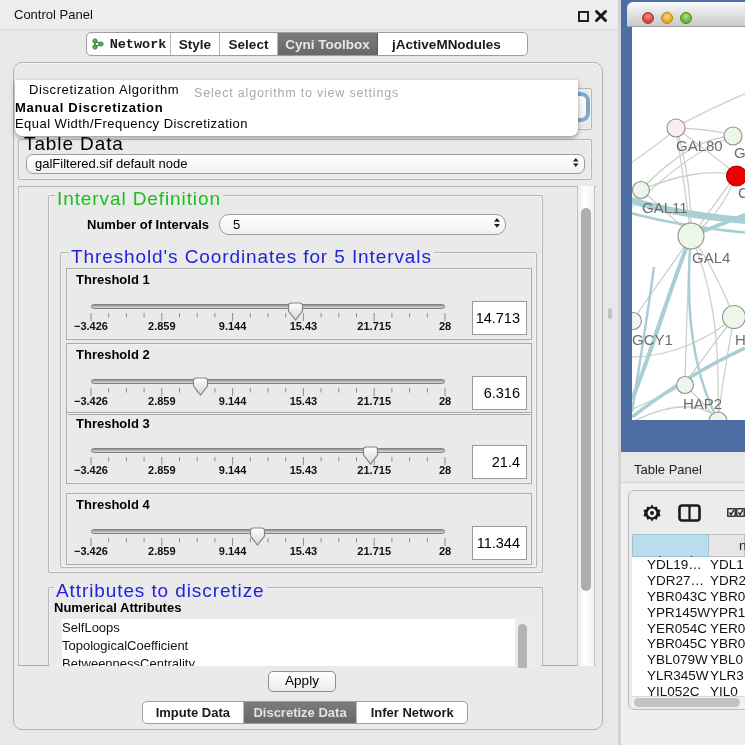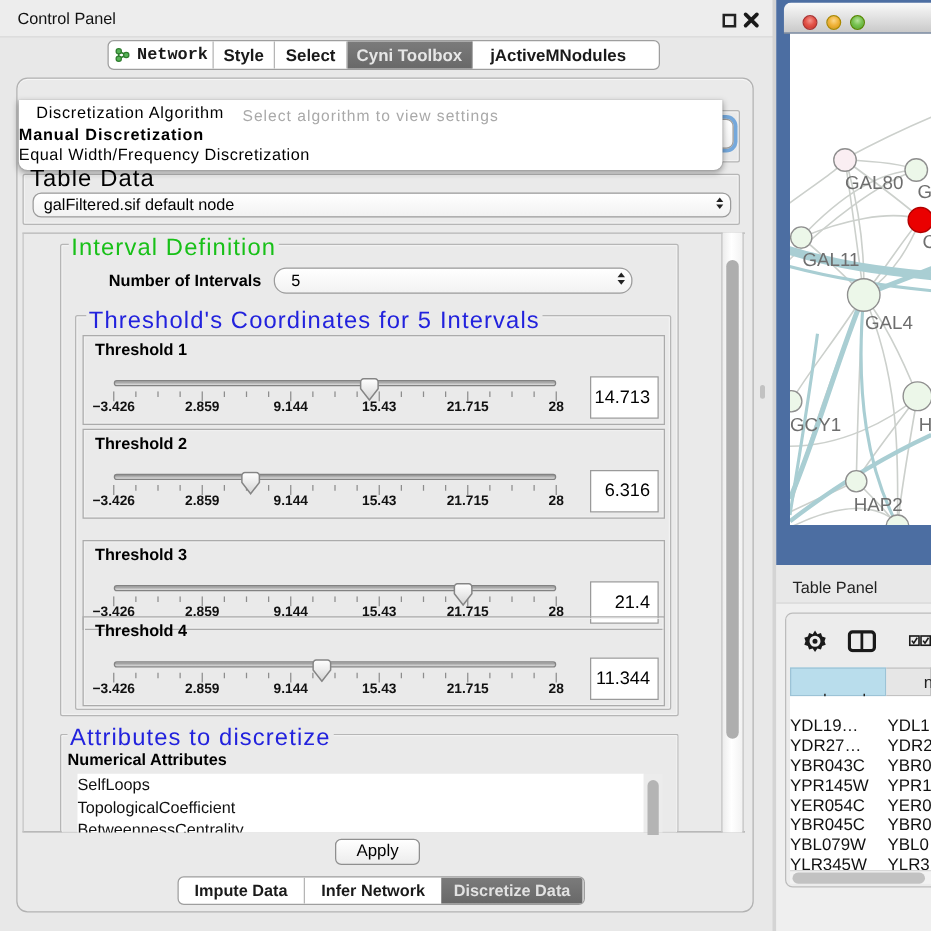--- a/index.html
+++ b/index.html
@@ -76,21 +76,21 @@
 #tpbody { left:621px; top:483px; width:124px; height:262px; background:#efefef; }
 #tsub { left:628px; top:490px; width:130px; height:220px; background:#ececec;
   border:1px solid #bcbcbc; border-radius:6px 0 0 6px; }
 #thead1 { left:632px; top:534px; width:77px; height:23px; background:#b9ddec; border:1px solid #9cc3d6;
   font-size:13.5px; color:#222; text-align:center; padding-top:18px; padding-left:17px;}
 #thead2 { left:709px; top:534px; width:36px; height:23px; background:#e6e6e6; border:1px solid #c2c2c2; border-left:none;
   font-size:13.5px; color:#222; padding:3px 0 0 30px; }
 #tablerows { left:632px; top:557px; width:113px; height:140px; background:#fff; overflow:hidden;
   font-size:13.5px; color:#111; }
 .trow { height:15.9px; line-height:15.9px; white-space:nowrap; }
-.trow .c1 { display:inline-block; width:78px; padding-left:0;margin-top:16px; }
+.trow .c1 { display:inline-block; width:78px; padding-left:15px; }
 #hsb { left:632px; top:696px; width:113px; height:11px; background:#f2f2f2; border-top:1px solid #d8d8d8; }
 #hsb div { position:absolute; left:2px; top:1px; width:106px; height:9px; background:#c2c2c2; border-radius:4.5px; }
 
 #numattr { left:54px; top:600px; font-size:13px; font-weight:700; }
 #attrlist { left:62px; top:619px; width:453px; height:47px; background:#fff; font-size:13px; color:#111; overflow:hidden; }
 #attrlist div { height:18.2px; line-height:18.2px; }
 #alsb { left:515px; top:619px; width:15px; height:47px; background:#ececec; }
 #alsb div { position:absolute; left:3px; top:5px; width:9px; height:44px; background:#b4b4b4; border-radius:4.5px 4.5px 0 0; }
 </style>
 </head>
@@ -236,21 +236,21 @@
       <path d="M4 1 h9 a2.5 2.5 0 0 1 2.5 2.5 v5.5 L8.5 18 L1.5 9 v-5.5 A2.5 2.5 0 0 1 4 1 z" fill="url(#thumbgrad2)" stroke="#858585" stroke-width="1.2"></path>
       <defs>
           <linearGradient id="thumbgrad2" x1="0" y1="0" x2="0" y2="1">
         <stop offset="0" stop-color="#ffffff"></stop>
             <stop offset="1" stop-color="#d5d5d5"></stop>
           </linearGradient>
         </defs>
     </svg>
     <div class="tvalue">6.316</div>
   </div>
-  <div class="tblock" style="top:432px;">
+  <div class="tblock" style="top:412px;">
     <div class="tlabel">Threshold 3</div>
     <div class="ttrack"></div>
     <svg class="abs" style="left:22px; top:44px;" width="360" height="10" viewBox="0 0 360 10">
       <g stroke="#8d8d8d" stroke-width="1">
           <line x1="2.0" y1="0" x2="2.0" y2="8"></line>
           <line x1="19.7" y1="0" x2="19.7" y2="4.5"></line>
           <line x1="37.4" y1="0" x2="37.4" y2="4.5"></line>
           <line x1="55.1" y1="0" x2="55.1" y2="4.5"></line>
           <line x1="72.8" y1="0" x2="72.8" y2="8"></line>
           <line x1="90.5" y1="0" x2="90.5" y2="4.5"></line>
@@ -343,22 +343,22 @@
       <div>BetweennessCentrality</div>
   </div>
   <div class="abs" id="alsb">
       <div></div>
     </div>
 
   <div class="abs" id="applybtn">Apply</div>
 
   <div class="abs" id="bottomtabs">
     <div class="tabseg" id="bt1">Impute Data</div>
+    <div class="tabseg" id="bt2">Discretize Data</div>
     <div class="tabseg" id="bt3">Infer Network</div>
-    <div class="tabseg" id="bt2">Discretize Data</div>
   </div>
 
   <div class="abs" id="popup">
     <span class="faded">Discretization Algorithm</span>
     <span class="hint">Select algorithm to view settings</span>
     <span class="row1">Manual Discretization</span>
     <span class="row2">Equal Width/Frequency Discretization</span>
   </div>
 
   <div class="abs" style="left:608px; top:308px; width:4px; height:11px; background:#c2c2c2; border-radius:2px;"></div>

